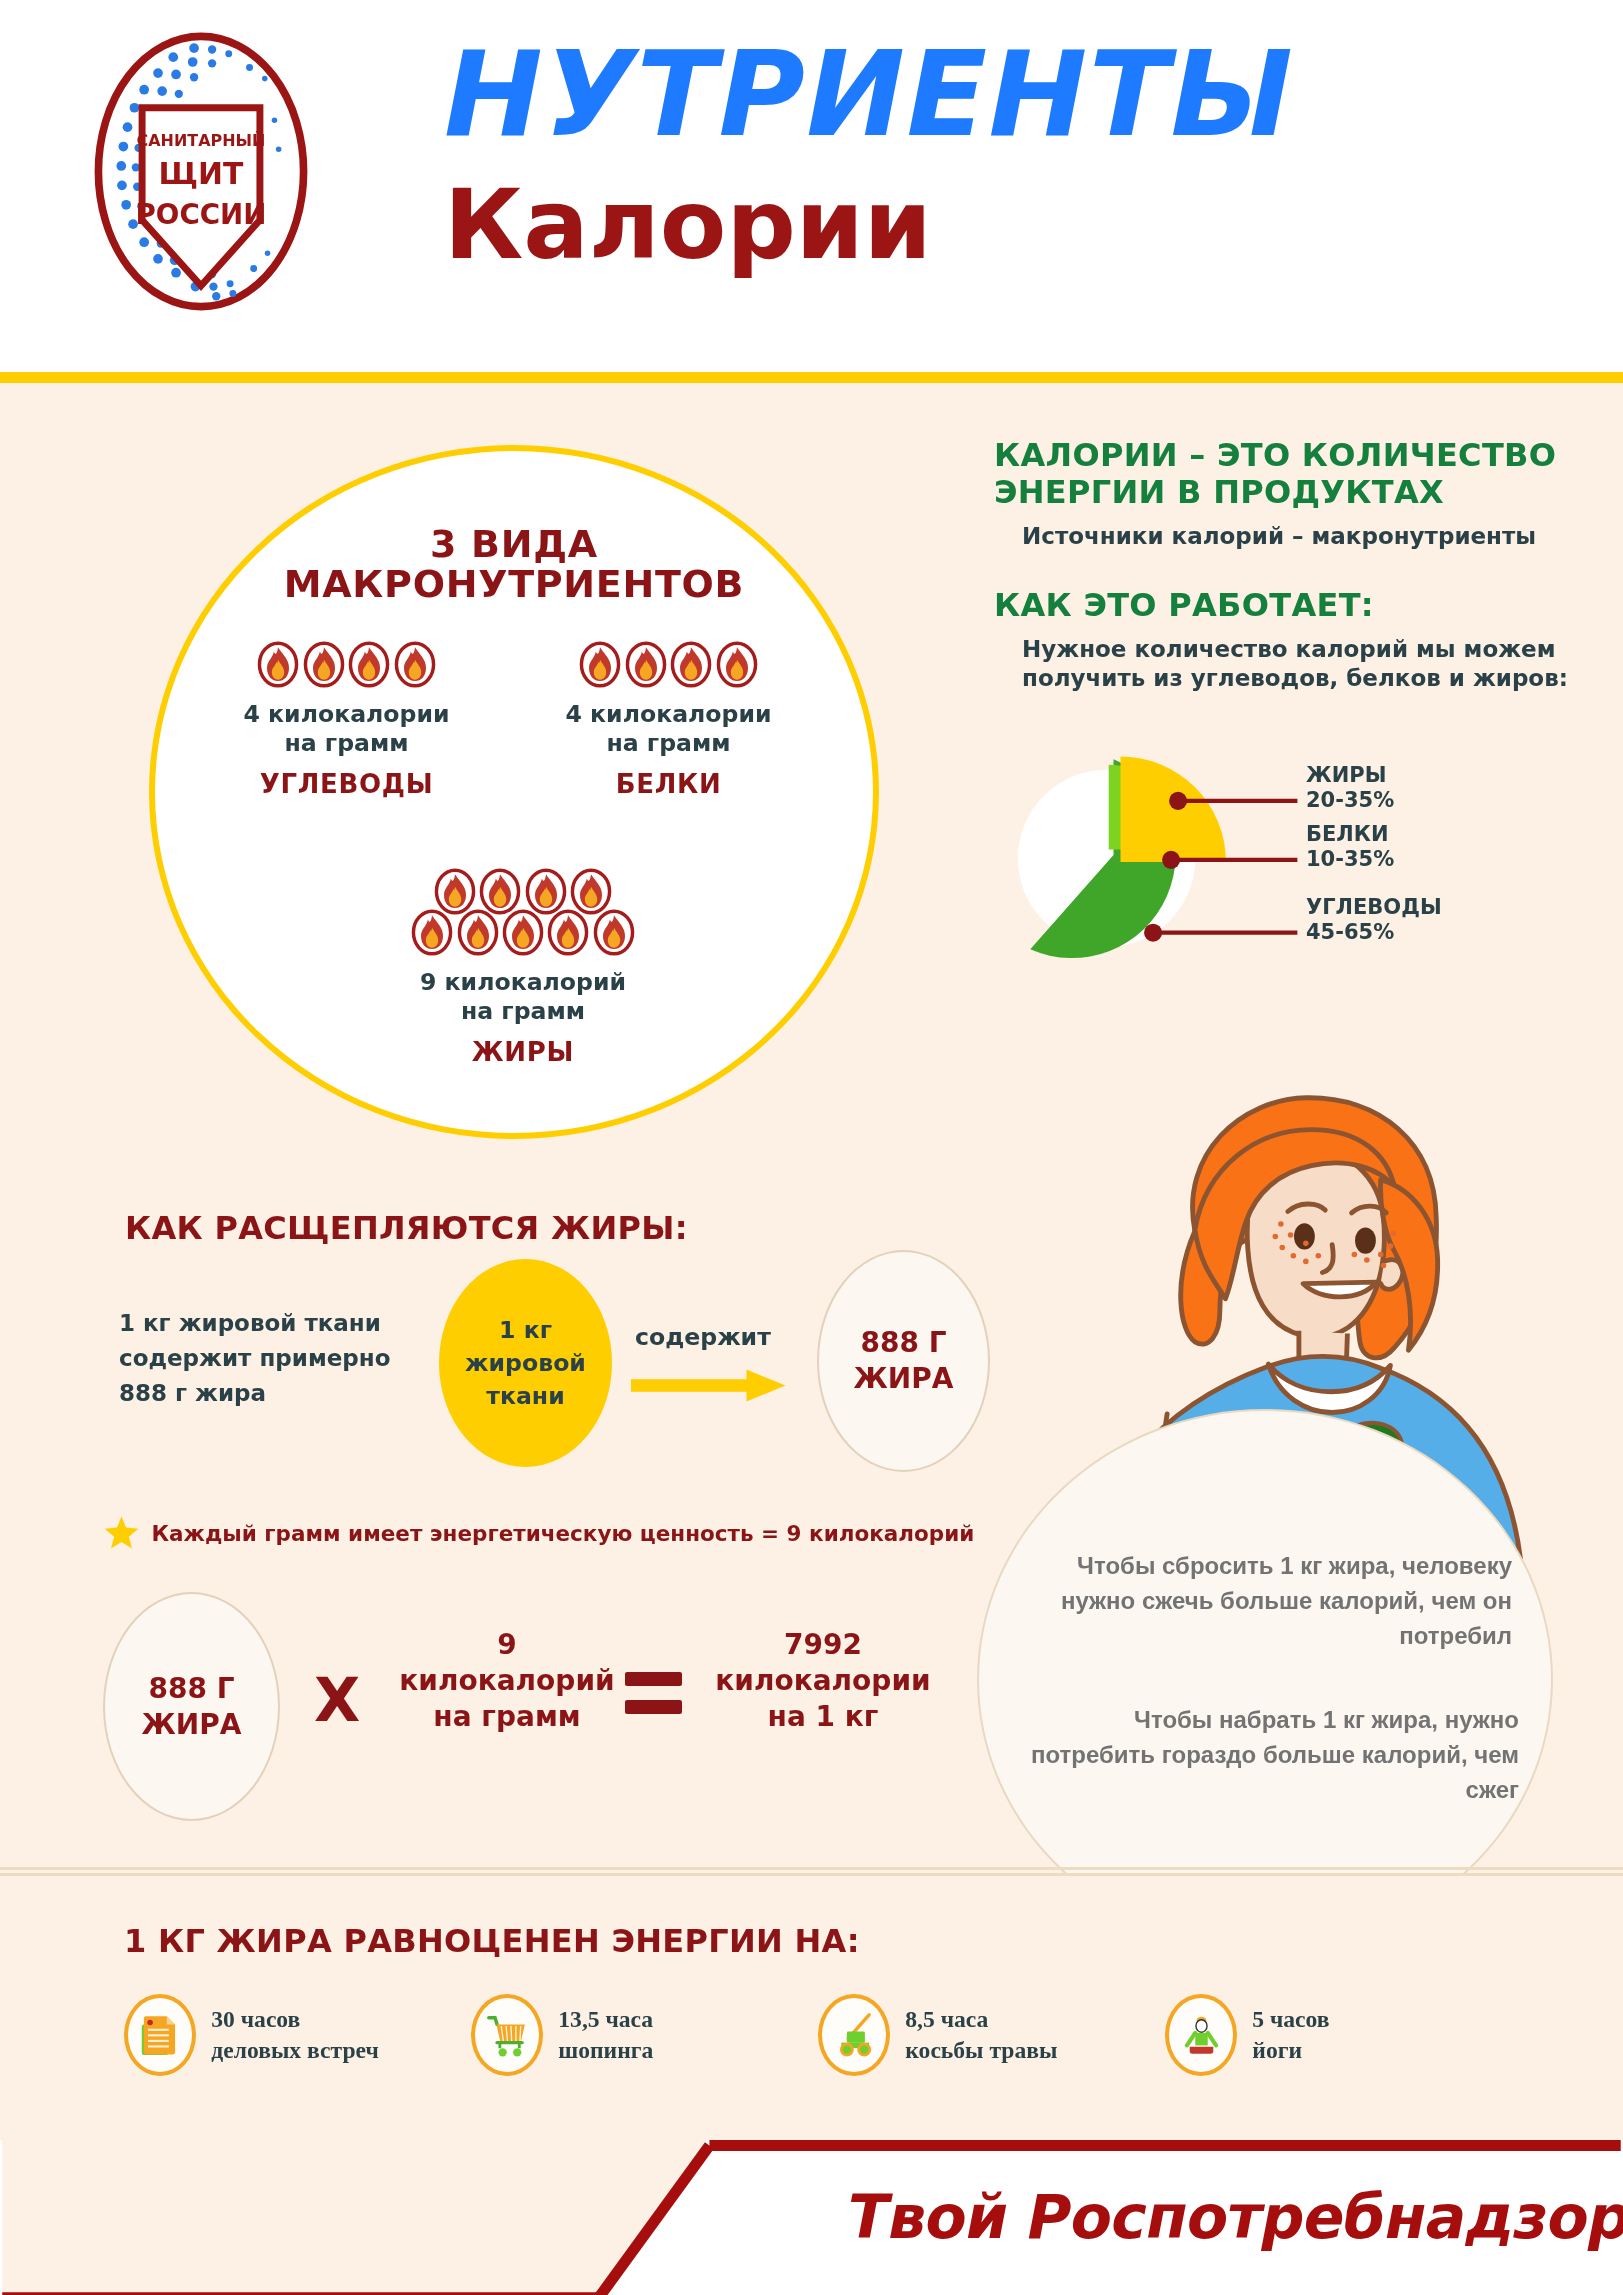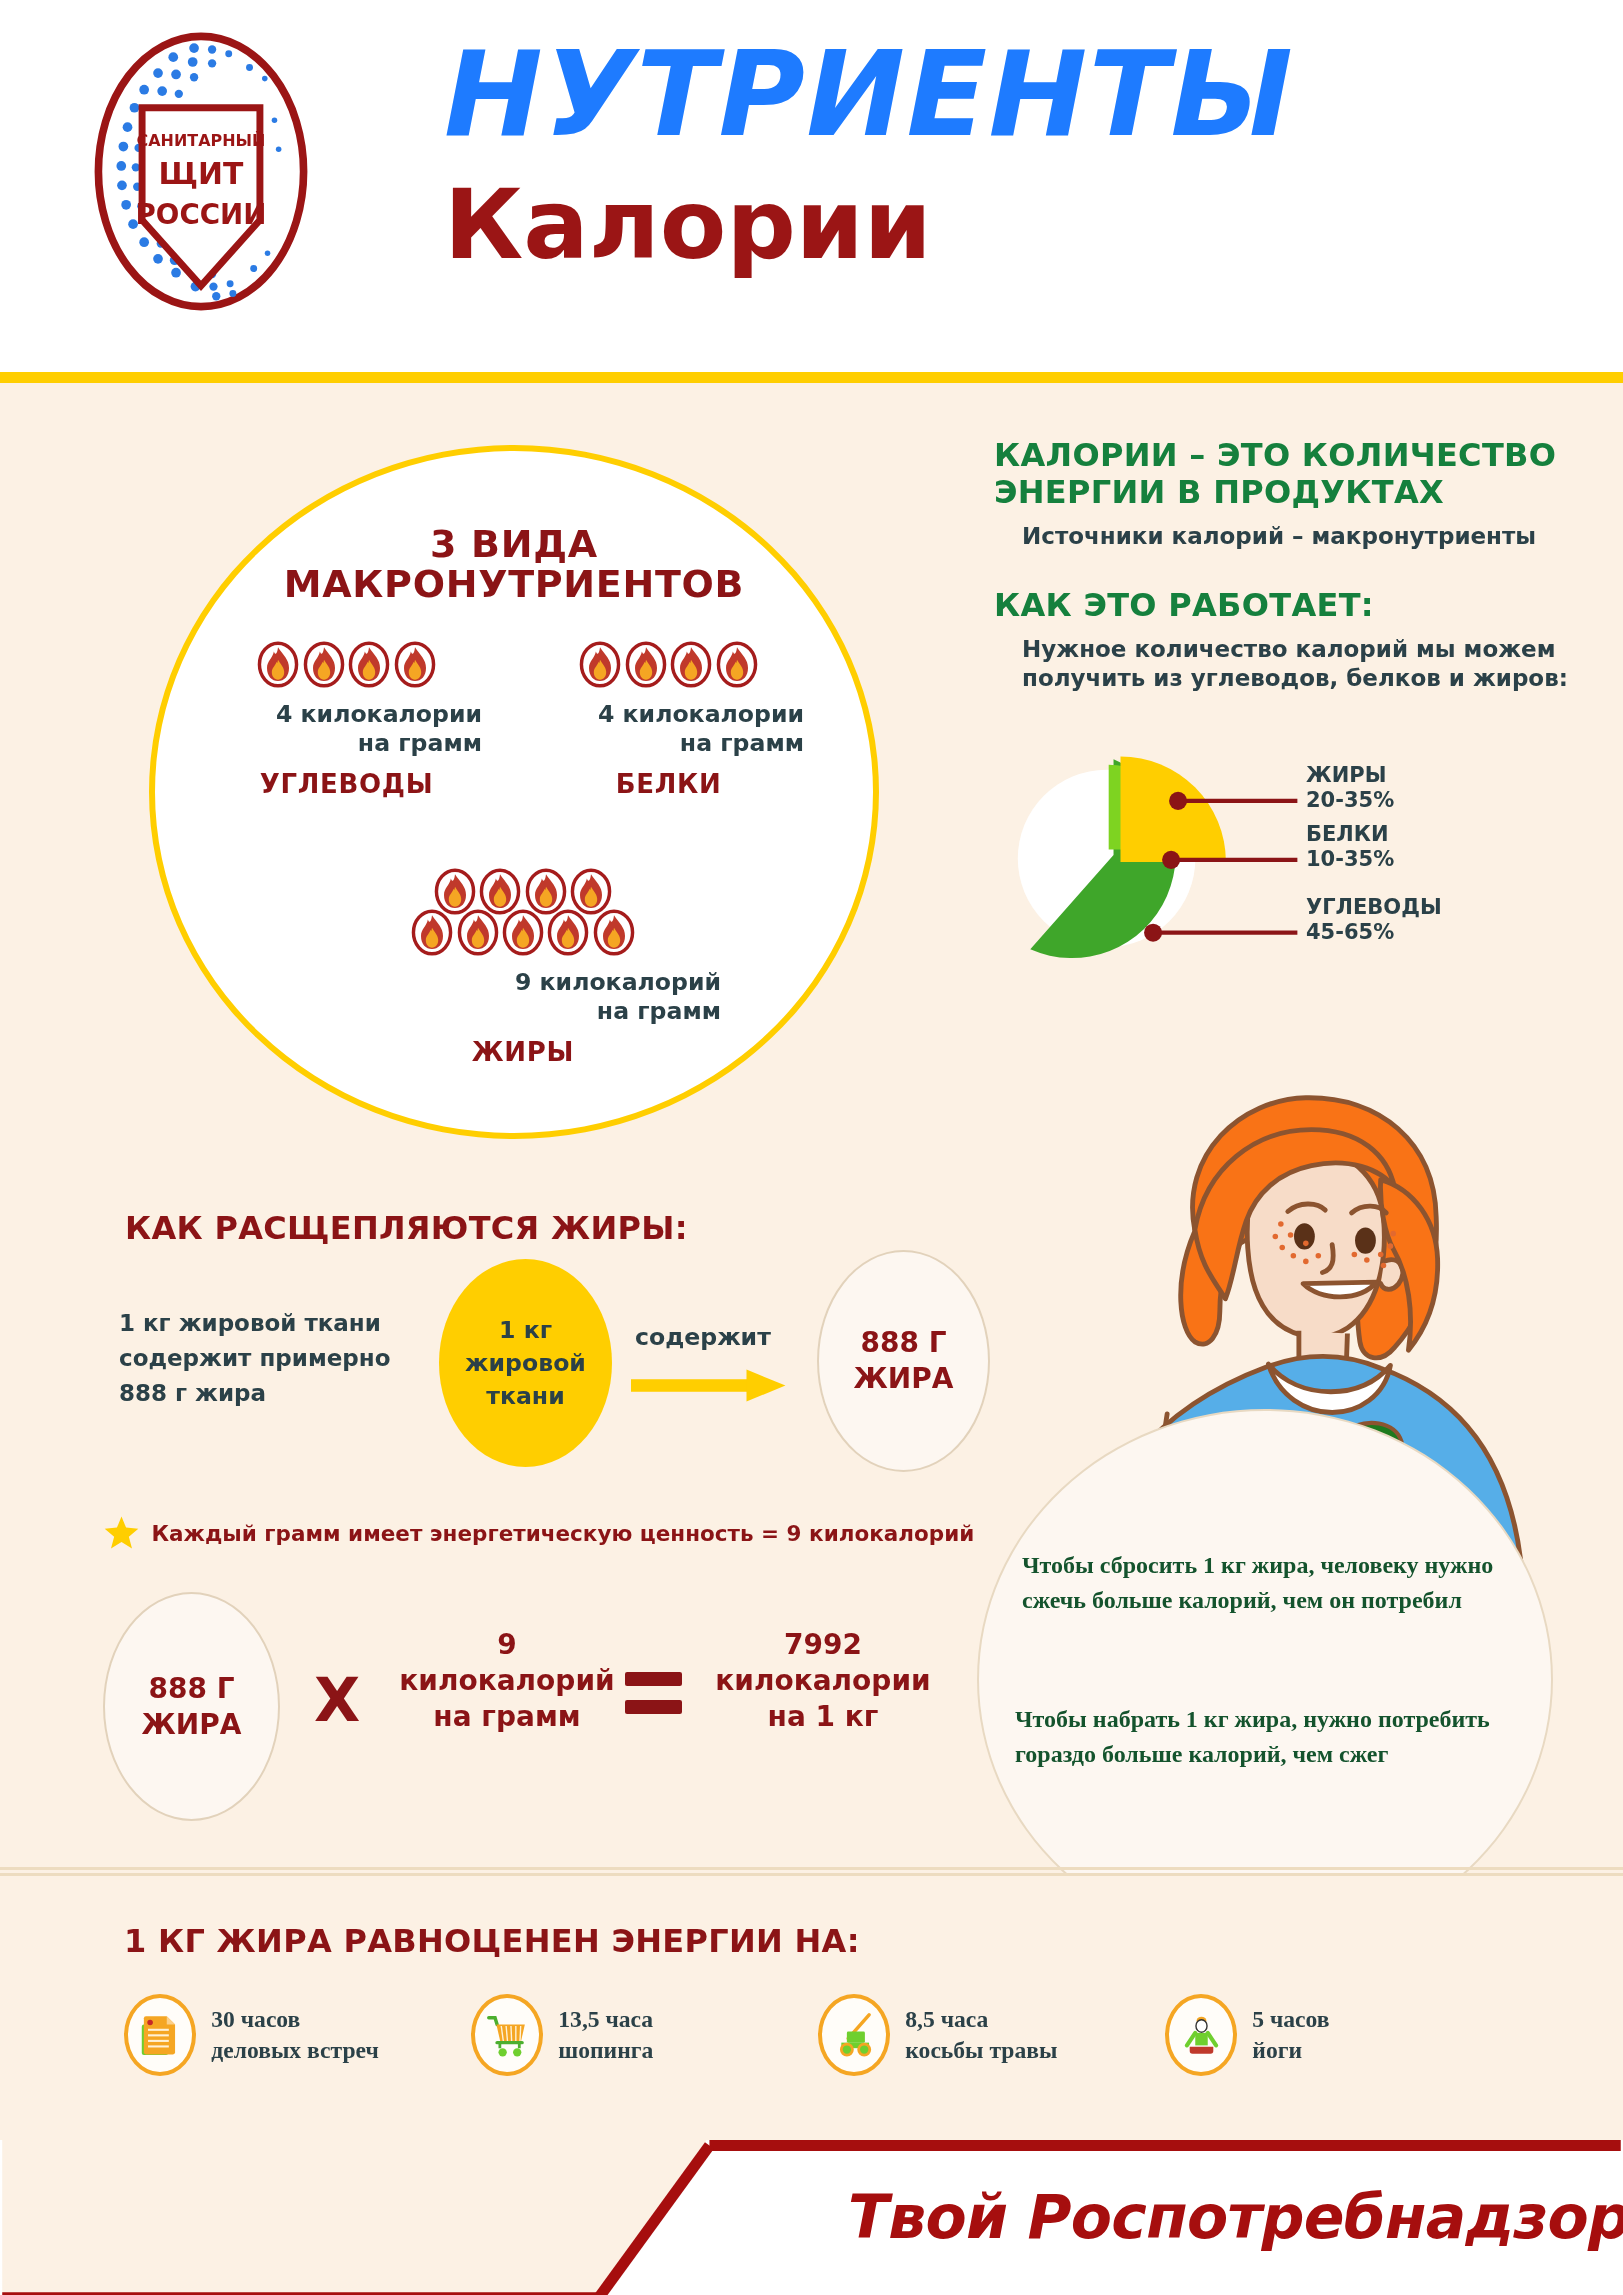--- a/index.html
+++ b/index.html
@@ -46,21 +46,20 @@
   }
   .macro-col{position:absolute;text-align:center;}
   .macro-col.carbs{left:56px;top:189px;width:271px;}
   .macro-col.prot{left:378px;top:189px;width:271px;}
   .macro-col.fats{left:170px;top:416px;width:396px;}
   .flames{display:flex;justify-content:center;gap:1.4px;}
   .flame{width:44px;height:49px;flex:0 0 auto;}
   .kcal{
     margin-top:11px;color:#2B4148;font-weight:bold;font-size:23.6px;line-height:29px;
     font-family:"DejaVu Sans", sans-serif;
-    text-align:right;
   }
   .nutname{
     margin-top:11px;color:#8B1416;font-weight:bold;font-size:26px;
     letter-spacing:0.7px;font-family:"DejaVu Sans", sans-serif;
   }
   .fats-row2{margin-top:-8.3px;}
 
   
   .rcol{position:absolute;left:994px;top:54px;width:576px;}
   .h-red{
@@ -133,22 +132,22 @@
   .eq-eq{position:absolute;left:625px;top:1289px;width:57px;}
   .eq-eq i{display:block;height:14px;background:#8B1416;border-radius:2.1px;}
   .eq-eq i+i{margin-top:14px;}
 
   
   .bubble{
     position:absolute;left:977px;top:1026px;width:576px;height:541px;background:#FDF7F1;
     border:2.8px solid #E8D9C2;border-radius:50%/50%;box-sizing:border-box;
   }
   .bubble p{
-    margin:0;text-align:left;color:#14532d;font-weight:bold;font-size:24px;line-height:35px;
-    font-family:Liberation Serif, serif;
+    margin:0;text-align:right;color:#737373;font-weight:bold;font-size:24px;line-height:35px;
+    font-family:Liberation Sans, sans-serif;
   }
   .bubble .p1{position:absolute;left:43px;top:137px;width:490px;}
   .bubble .p2{position:absolute;left:36px;top:291px;width:504px;}
 
   
   .divider{position:absolute;left:0;top:1867px;width:1623px;height:9.7px;}
   .divider i{display:block;height:2.8px;background:#EDDCC0;}
   .divider i+i{margin-top:3.5px;}
 
   .bottom{position:absolute;left:0;top:1876px;width:1623px;height:264px;background:#FCF1E4;}

